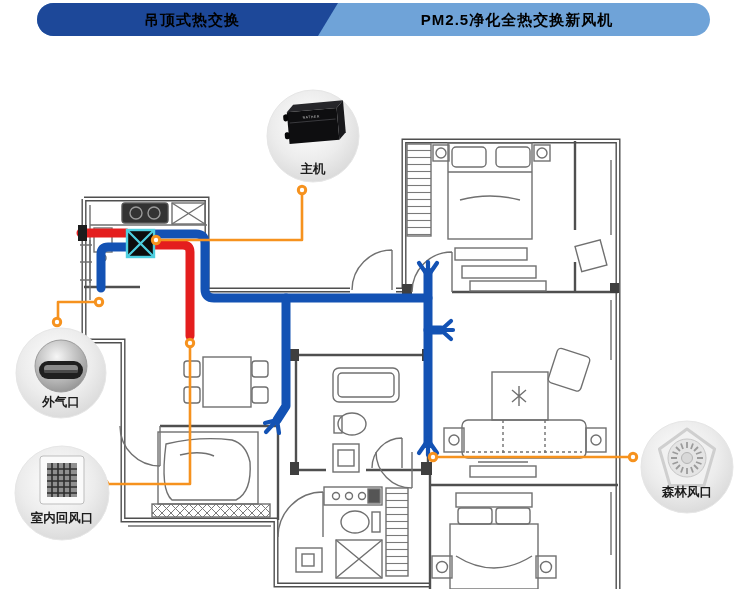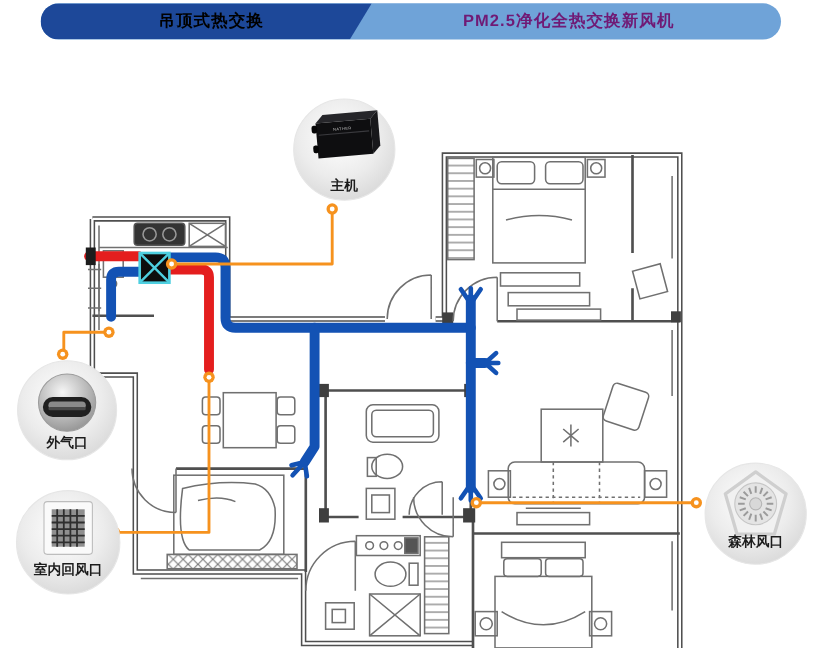--- a/index.html
+++ b/index.html
@@ -7,21 +7,21 @@
          font-family:"Liberation Sans",sans-serif;}
   .stage svg{position:absolute;left:0;top:0;}
   
   .banner{position:absolute;left:37px;top:3px;width:673px;height:33px;border-radius:17px;
           background:#6fa3d8;overflow:hidden;}
   .banner-dark{position:absolute;left:0;top:0;width:310px;height:100%;background:#1d4899;
           clip-path:polygon(0 0,301px 0,281px 100%,0 100%);}
   .banner-label{position:absolute;top:0;line-height:33px;font-size:15px;font-weight:bold;
           text-align:center;letter-spacing:1px;white-space:nowrap;}
   .banner-label.left{left:10px;width:290px;color:#000000;}
-  .banner-label.right{left:300px;width:360px;color:#701a75;}
+  .banner-label.right{left:300px;width:360px;color:#000000;}
   
   .wout{stroke:#4f4f4f;stroke-width:5;fill:none;}
   .wcore{stroke:#ffffff;stroke-width:2.2;fill:none;}
   .win{stroke:#4f4f4f;stroke-width:2.4;fill:none;}
   .thin{stroke:#707070;stroke-width:1.4;fill:none;}
   .duct{fill:none;stroke-width:9;stroke-linecap:round;stroke-linejoin:round;}
   .prong{fill:none;stroke-width:4.2;stroke-linecap:round;}
   .oline{fill:none;stroke-width:2.6;stroke-linecap:round;stroke-linejoin:round;}
   .cl-label{font:bold 12.5px "Liberation Sans",sans-serif;fill:#1c1c1c;text-anchor:middle;}
   .brand{font:3.5px "Liberation Sans",sans-serif;fill:#c9c9c9;text-anchor:middle;letter-spacing:.5px;}

